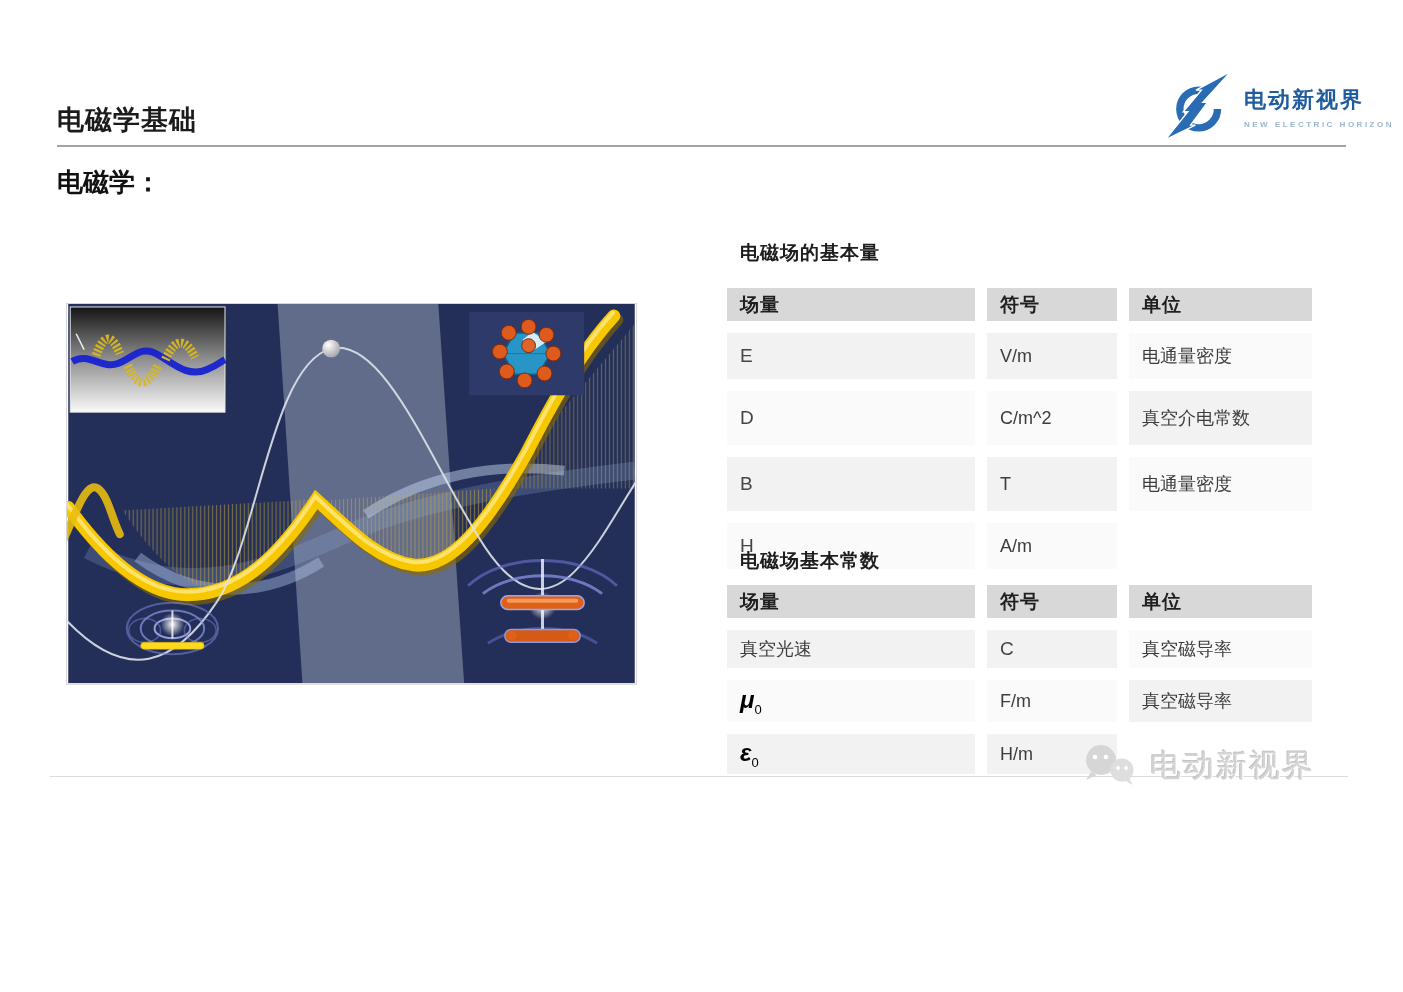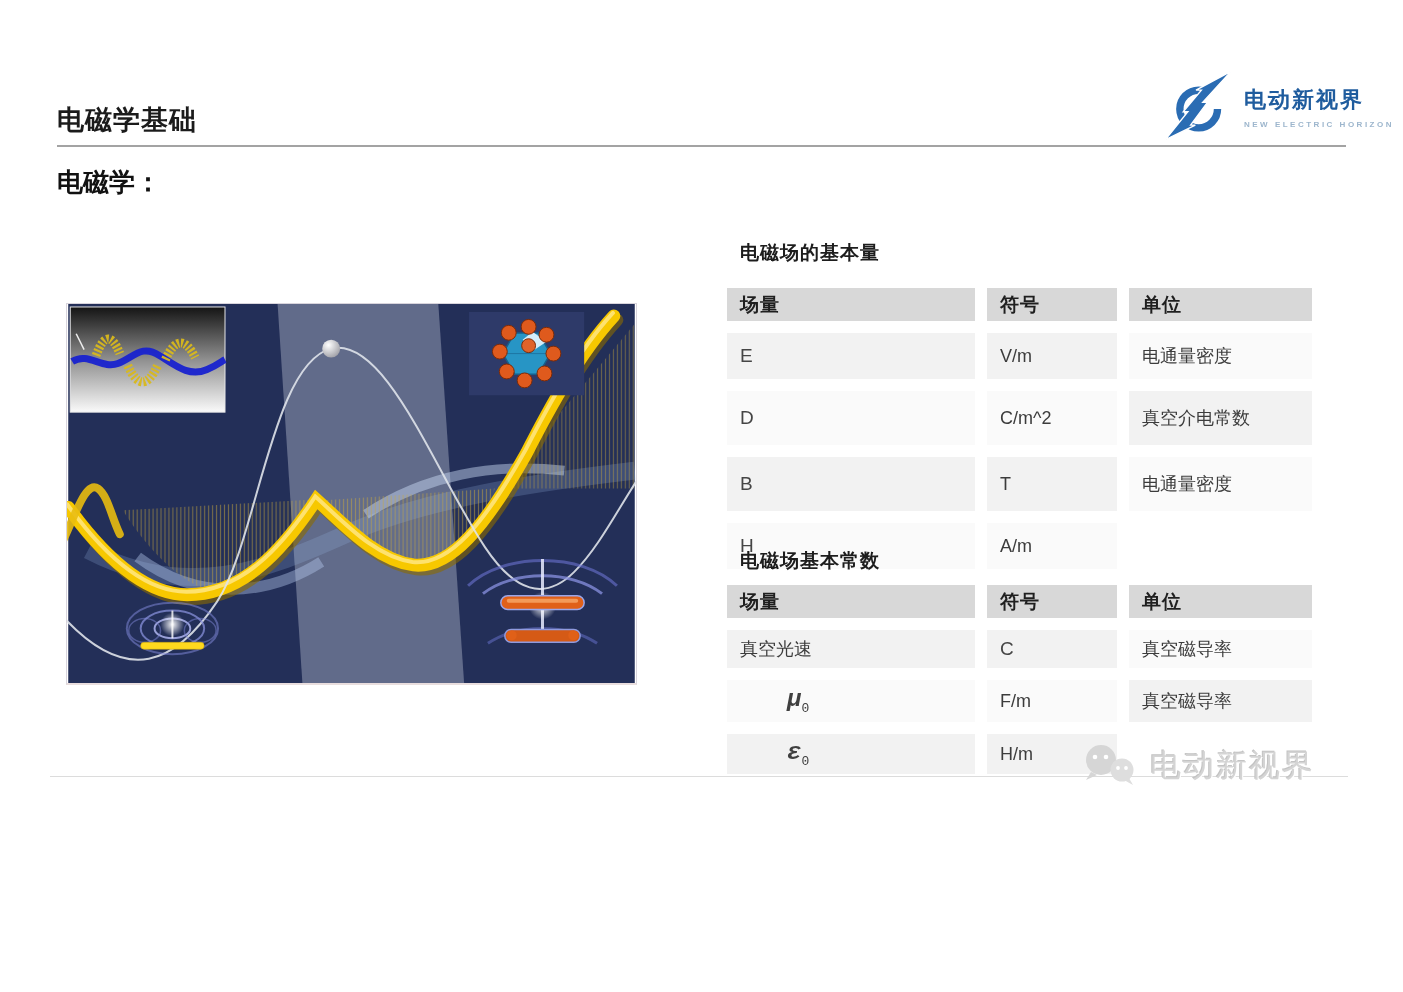--- a/index.html
+++ b/index.html
@@ -30,21 +30,21 @@
   
   .tbl-title { position:absolute; left:740px; font-size:19px; font-weight:700; color:#1d1d1d; letter-spacing:1px; }
   .tbl { position:absolute; left:727px; width:561px; display:grid; grid-template-columns:248px 130px 183px; gap:12px; background:#ffffff; }
   .tbl .th { background:#d8d8d8; font-size:19px; font-weight:700; color:#1f1f1f; display:flex; align-items:center; padding-left:13px; letter-spacing:1px; }
   .tbl .td { display:flex; align-items:center; padding-left:13px; font-size:18px; color:#3c3c3c; }
   .tbl .odd  { background:#f2f2f2; }
   .tbl .even { background:#fafafa; }
   #tbl-quantities { top:288px; grid-template-rows:33px 46px 54px 54px 46px; }
   #tbl-constants  { top:585px; grid-template-rows:33px 38px 42px 40px; }
   .sym { font-size:19px; color:#454545; }
-  .math { font-family:Liberation Mono, monospace; font-style:italic; font-weight:700; font-size:24px; color:#404040;margin-left:47px; }
+  .math { font-family:Liberation Sans, sans-serif; font-style:italic; font-weight:700; font-size:24px; color:#000000; }
   .math sub { font-size:13px; font-style:normal; font-weight:400; }
 
   
   .footer-line { position:absolute; left:50px; top:776px; width:1298px; height:1px; background:#dcdcdc; }
   .watermark { position:absolute; left:1080px; top:741px; display:flex; align-items:center; gap:8px; }
   .wm-icon { width:62px; height:50px; }
   .wm-text { font-size:31px; color:#d4d4d4; letter-spacing:2px; text-shadow:1px 1px 0 #ffffff, -1px -1px 0 #c3c3c3; }
 </style>
 </head>
 <body>

